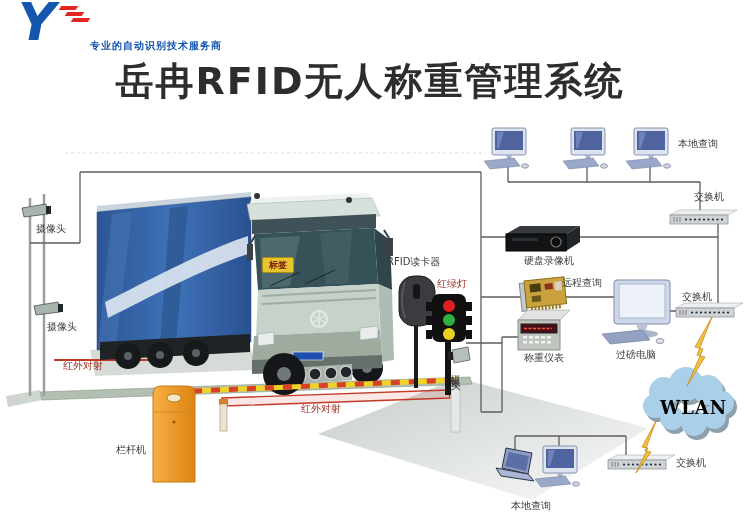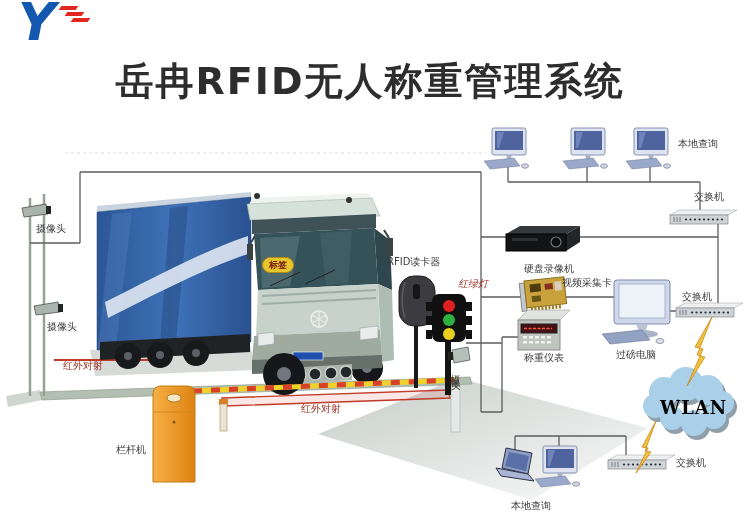--- a/index.html
+++ b/index.html
@@ -19,33 +19,34 @@
   .page-title{position:absolute;left:0;top:56px;width:740px;text-align:center;font-size:38px;
               font-weight:bold;color:#2d2d2d;letter-spacing:2px;}
   
   .lbl{position:absolute;font-size:10px;color:#3c3c3c;white-space:nowrap;line-height:1;}
   .lbl-red{color:#9c2b1e;}
   .lbl-v{writing-mode:vertical-rl;letter-spacing:3px;}
   .wlan-lbl{position:absolute;left:660px;top:397px;width:58px;text-align:center;
             font-family:"DejaVu Serif","Liberation Serif",serif;font-size:18px;font-weight:bold;
             color:#000000;letter-spacing:1px;}
   .tag{position:absolute;left:262px;top:257px;width:30px;height:14px;background:#e6c52f;
-       border:1px solid #b08c14;border-radius:8px;font-size:9px;font-weight:bold;color:#7c2210;
+       border:1px solid #b08c14;border-radius:2px;font-size:9px;font-weight:bold;color:#7c2210;
        text-align:center;line-height:14px;}
 </style>
 </head>
 <body>
 
 <div class="canvas">
 
   <div class="logo">
     <div class="logo-y">Y</div>
     <div class="logo-slash s1"></div>
     <div class="logo-slash s2"></div>
     <div class="logo-slash s3"></div>
+    <div class="logo-tagline">专业的自动识别技术服务商</div>
   </div>
   <div class="page-title">岳冉RFID无人称重管理系统</div>
 
   <svg width="750" height="530" viewBox="0 0 750 530">
     <defs>
       <linearGradient id="tarpG" x1="0" y1="0" x2="1" y2="0">
         <stop offset="0" stop-color="#2c5696"></stop>
           <stop offset="0.5" stop-color="#3e72b8"></stop>
           <stop offset="1" stop-color="#2a5190"></stop>
       </linearGradient>
@@ -343,25 +344,25 @@
     </g>
   </svg>
 
   <div class="lbl" style="left:36px;top:224px;">摄像头</div>
   <div class="lbl" style="left:47px;top:322px;">摄像头</div>
   <div class="lbl lbl-v" style="left:450px;top:366px;">摄像头</div>
   <div class="lbl lbl-red" style="left:63px;top:361px;">红外对射</div>
   <div class="lbl lbl-red" style="left:301px;top:404px;">红外对射</div>
   <div class="lbl" style="left:116px;top:445px;">栏杆机</div>
   <div class="lbl" style="left:387px;top:257px;">RFID读卡器</div>
-  <div class="lbl lbl-red" style="left:458px;top:279px;font-style:italic;">红绿灯</div>
+  <div class="lbl lbl-red" style="left:437px;top:279px;">红绿灯</div>
   <div class="tag">标签</div>
 
-  <div class="lbl" style="left:524px;top:256px;margin-top:8px;">硬盘录像机</div>
-  <div class="lbl" style="left:562px;top:278px;">视频采集卡</div>
+  <div class="lbl" style="left:524px;top:256px;">硬盘录像机</div>
+  <div class="lbl" style="left:562px;top:278px;">远程查询</div>
   <div class="lbl" style="left:524px;top:353px;font-family:Liberation Serif, serif;">称重仪表</div>
   <div class="lbl" style="left:616px;top:350px;text-align:center;">过磅电脑</div>
 
   <div class="lbl" style="left:694px;top:192px;">交换机</div>
   <div class="lbl" style="left:682px;top:292px;">交换机</div>
   <div class="lbl" style="left:676px;top:458px;">交换机</div>
   <div class="lbl" style="left:678px;top:139px;">本地查询</div>
   <div class="lbl" style="left:511px;top:501px;">本地查询</div>
   <div class="wlan-lbl">WLAN</div>
 

